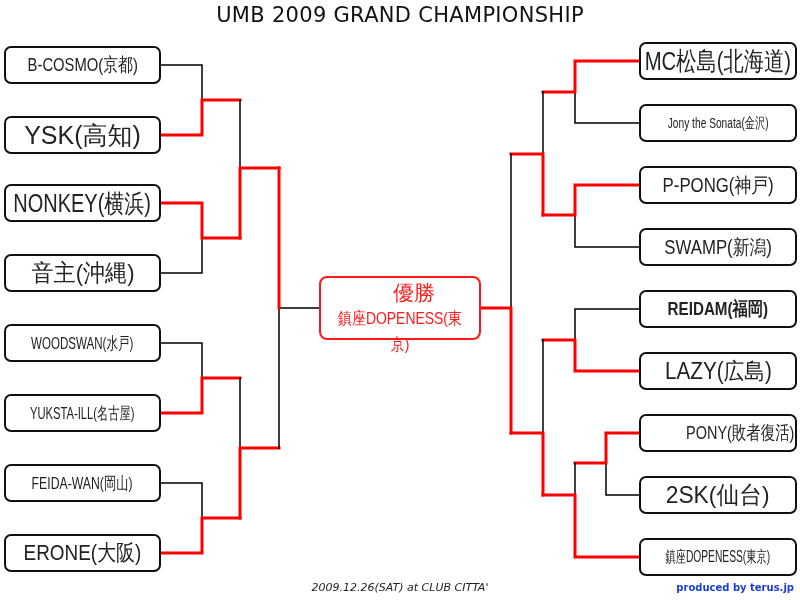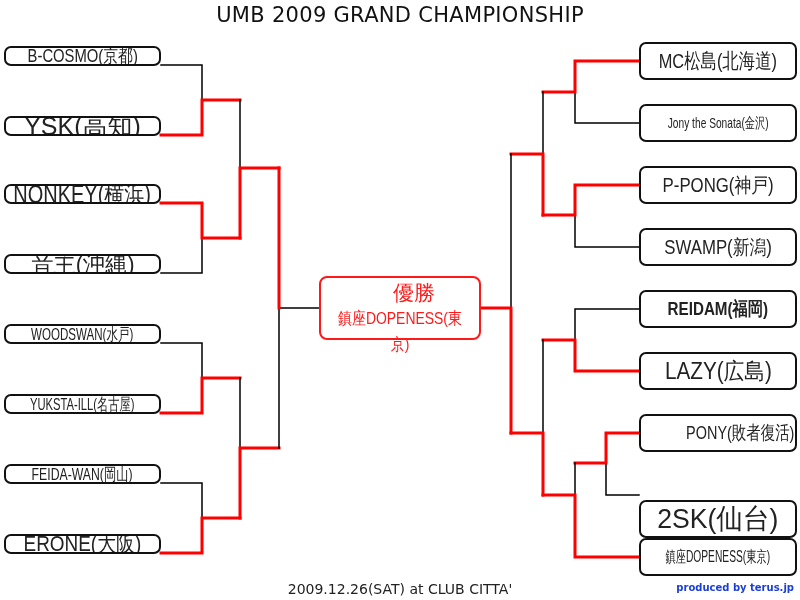--- a/index.html
+++ b/index.html
@@ -1,26 +1,26 @@
 <!DOCTYPE html>
 <html><head>
 <meta charset="utf-8">
 <style>
   html, body { margin: 0; padding: 0; }
   body { width: 800px; height: 600px; position: relative; background: #ffffff; overflow: hidden; font-family: "DejaVu Sans", "Liberation Sans", sans-serif; }
   .title { position: absolute; left: 0; top: 3px; width: 800px; text-align: center; font-size: 21px; color: #111; letter-spacing: 0.3px; }
   svg.lines { position: absolute; left: 0; top: 0; width: 800px; height: 600px; }
   .box { position: absolute; box-sizing: border-box; border: 2px solid #111; border-radius: 7px; background: #fff; display: flex; align-items: center; justify-content: center; white-space: nowrap; overflow: hidden; color: #222; font-family: "Liberation Sans", sans-serif; }
   .box span { display: inline-block; transform-origin: center; }
-  .left { left: 4px; width: 157px; height: 20px; }
+  .left { left: 4px; width: 157px; height: 38px; }
   .right { left: 639px; width: 158px; height: 38px; }
   .champ { position: absolute; left: 319px; top: 276px; width: 162px; height: 64px; box-sizing: border-box; border: 2px solid #ff1a1a; border-radius: 8px; background: #fff; color: #ff1a1a; text-align: center; font-family: "Liberation Sans", sans-serif; }
   .champ .l1 { font-size: 21px; line-height: 26px; margin-top: 2px; padding-left: 28px; }
   .champ .l2 { font-size: 17px; line-height: 26px; display: inline-block; transform: scaleX(0.82); }
-  .footer { position: absolute; top: 581px; left: 0; width: 800px; text-align: center; font-size: 14px; color: #222; }
+  .footer { position: absolute; top: 581px; left: 0; width: 800px; text-align: center; font-size: 11px; color: #222; font-style: italic; }
   .credit { position: absolute; top: 582px; right: 6px; font-size: 10px; color: #1a3fd6; font-weight: bold; margin-left: 20px; }
 </style>
 </head>
 <body>
 
 <div class="title">UMB 2009 GRAND CHAMPIONSHIP</div>
 
 <svg class="lines" viewBox="0 0 800 600" xmlns="http://www.w3.org/2000/svg">
   <g fill="none" stroke-linecap="square" stroke-linejoin="miter">
 
@@ -110,42 +110,42 @@
 <div class="box left" style="top:394px;font-size:17px;">
     <span style="transform:scaleX(0.66)">YUKSTA-ILL(名古屋)</span>
   </div>
 <div class="box left" style="top:464px;font-size:17px;">
     <span style="transform:scaleX(0.72)">FEIDA-WAN(岡山)</span>
   </div>
 <div class="box left" style="top:534px;font-size:22px;">
     <span style="transform:scaleX(0.86)">ERONE(大阪)</span>
   </div>
 
-<div class="box right" style="top:42px;font-size:21px;">
+<div class="box right" style="top:42px;font-size:26px;">
     <span style="transform:scaleX(0.78)">MC松島(北海道)</span>
   </div>
 <div class="box right" style="top:104px;font-size:15px;">
     <span style="transform:scaleX(0.68)">Jony the Sonata(金沢)</span>
   </div>
 <div class="box right" style="top:166px;font-size:20px;">
     <span style="transform:scaleX(0.84)">P-PONG(神戸)</span>
   </div>
 <div class="box right" style="top:228px;font-size:20px;">
     <span style="transform:scaleX(0.84)">SWAMP(新潟)</span>
   </div>
 <div class="box right" style="top:290px;font-size:19px;font-weight:bold;">
     <span style="transform:scaleX(0.8)">REIDAM(福岡)</span>
   </div>
 <div class="box right" style="top:352px;font-size:23px;">
     <span style="transform:scaleX(0.9)">LAZY(広島)</span>
   </div>
 <div class="box right" style="top:414px;font-size:19px;padding-left:44px;">
     <span style="transform:scaleX(0.76)">PONY(敗者復活)</span>
   </div>
-<div class="box right" style="top:500px;font-size:28px;">
+<div class="box right" style="top:476px;font-size:24px;">
     <span style="transform:scaleX(0.95)">2SK(仙台)</span>
   </div>
 <div class="box right" style="top:538px;font-size:16px;">
     <span style="transform:scaleX(0.64)">鎮座DOPENESS(東京)</span>
   </div>
 
 <div class="champ">
   <div class="l1">優勝</div>
   <div class="l2">鎮座DOPENESS(東京)</div>
 </div>

